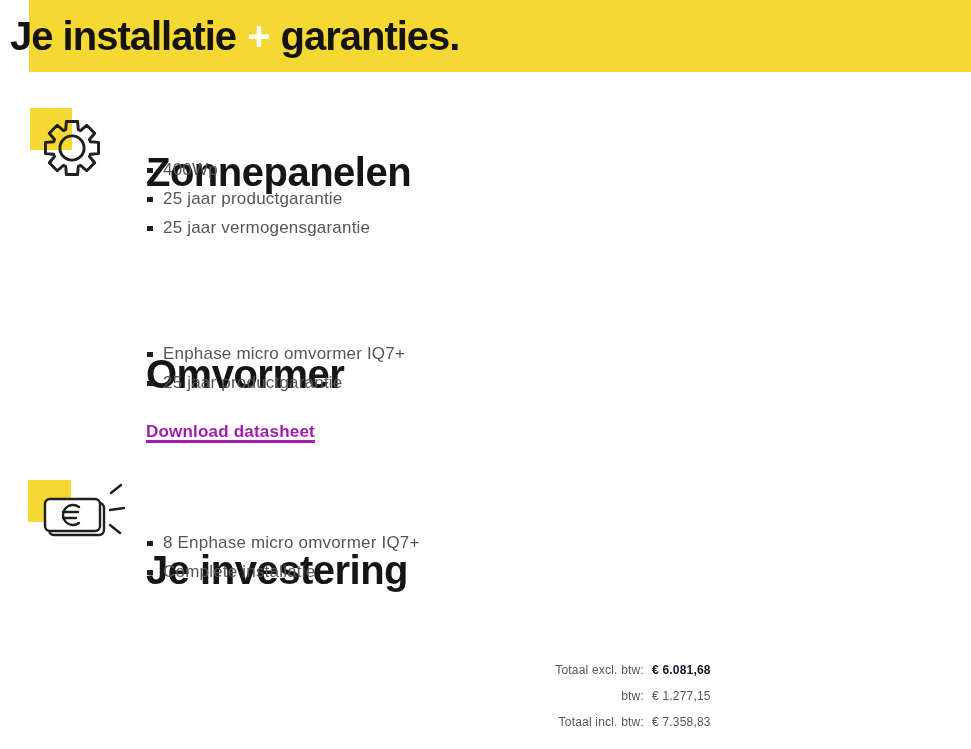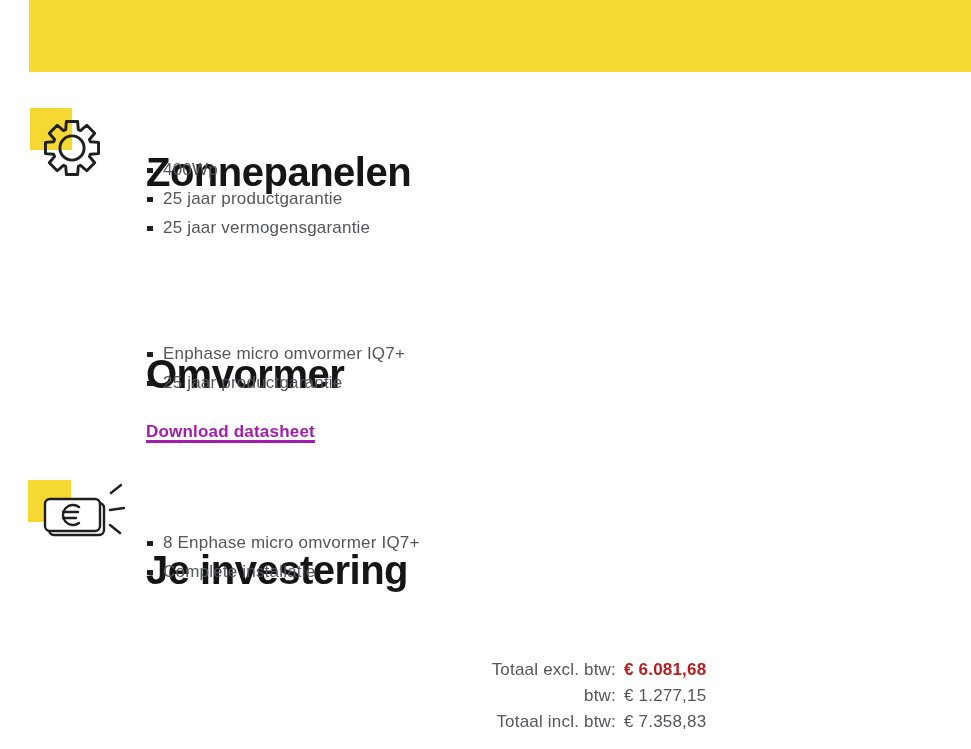--- a/index.html
+++ b/index.html
@@ -47,32 +47,33 @@
   .list-investering  { top:534px; }
 
   
   .download-link {
     position:absolute; left:146px; top:422px; font-size:17px; font-weight:bold;
     color:#a21caf; text-decoration:underline; text-decoration-thickness:2.5px;
     text-underline-offset:3px; letter-spacing:0.2px; cursor:pointer;
   }
 
   
-  .totals { position:absolute; left:428px; top:661px; width:310px; font-size:17px; color:#54565B; }
+  .totals { position:absolute; left:456px; top:661px; width:310px; font-size:12px; color:#54565B; }
   .totals-row { display:flex; margin-bottom:8px; line-height:18px; letter-spacing:0.2px; }
   .totals-label { width:188px; text-align:right; flex:0 0 188px; }
   .totals-value { margin-left:8px; text-align:left; }
-  .totals-value.bold { color:#b91c1c; font-weight:bold; }
+  .totals-value.bold { color:#0f172a; font-weight:bold; }
 </style>
 </head>
 <body>
 
 <div class="page">
 
   <div class="banner"></div>
+  <div class="banner-title"><span>Je installatie</span><span class="plus">+</span><span>garanties.</span></div>
 
   <div class="accent-square sq-gear"></div>
   <span class="gear-wrap">
     <svg width="62" height="62" viewBox="0 0 64 64">
       <path d="M26.2 4.6 L37.8 4.6 L38.5 13.1 L40.8 14 L47.2 8.5 L55.5 16.8 L50 23.2 L50.9 25.5 L59.4 26.2 L59.4 37.8 L50.9 38.5 L50 40.8 L55.5 47.2 L47.2 55.5 L40.8 50 L38.5 50.9 L37.8 59.4 L26.2 59.4 L25.5 50.9 L23.2 50 L16.8 55.5 L8.5 47.2 L14 40.8 L13.1 38.5 L4.6 37.8 L4.6 26.2 L13.1 25.5 L14 23.2 L8.5 16.8 L16.8 8.5 L23.2 14 L25.5 13.1 Z" fill="none" stroke="#1f1f1f" stroke-width="3" stroke-linejoin="round"></path>
       <circle cx="32" cy="32" r="12.5" fill="none" stroke="#1f1f1f" stroke-width="3"></circle>
     </svg>
   </span>
   <h2 class="section-heading h-zonnepanelen">Zonnepanelen</h2>
   <ul class="features list-zonnepanelen">

